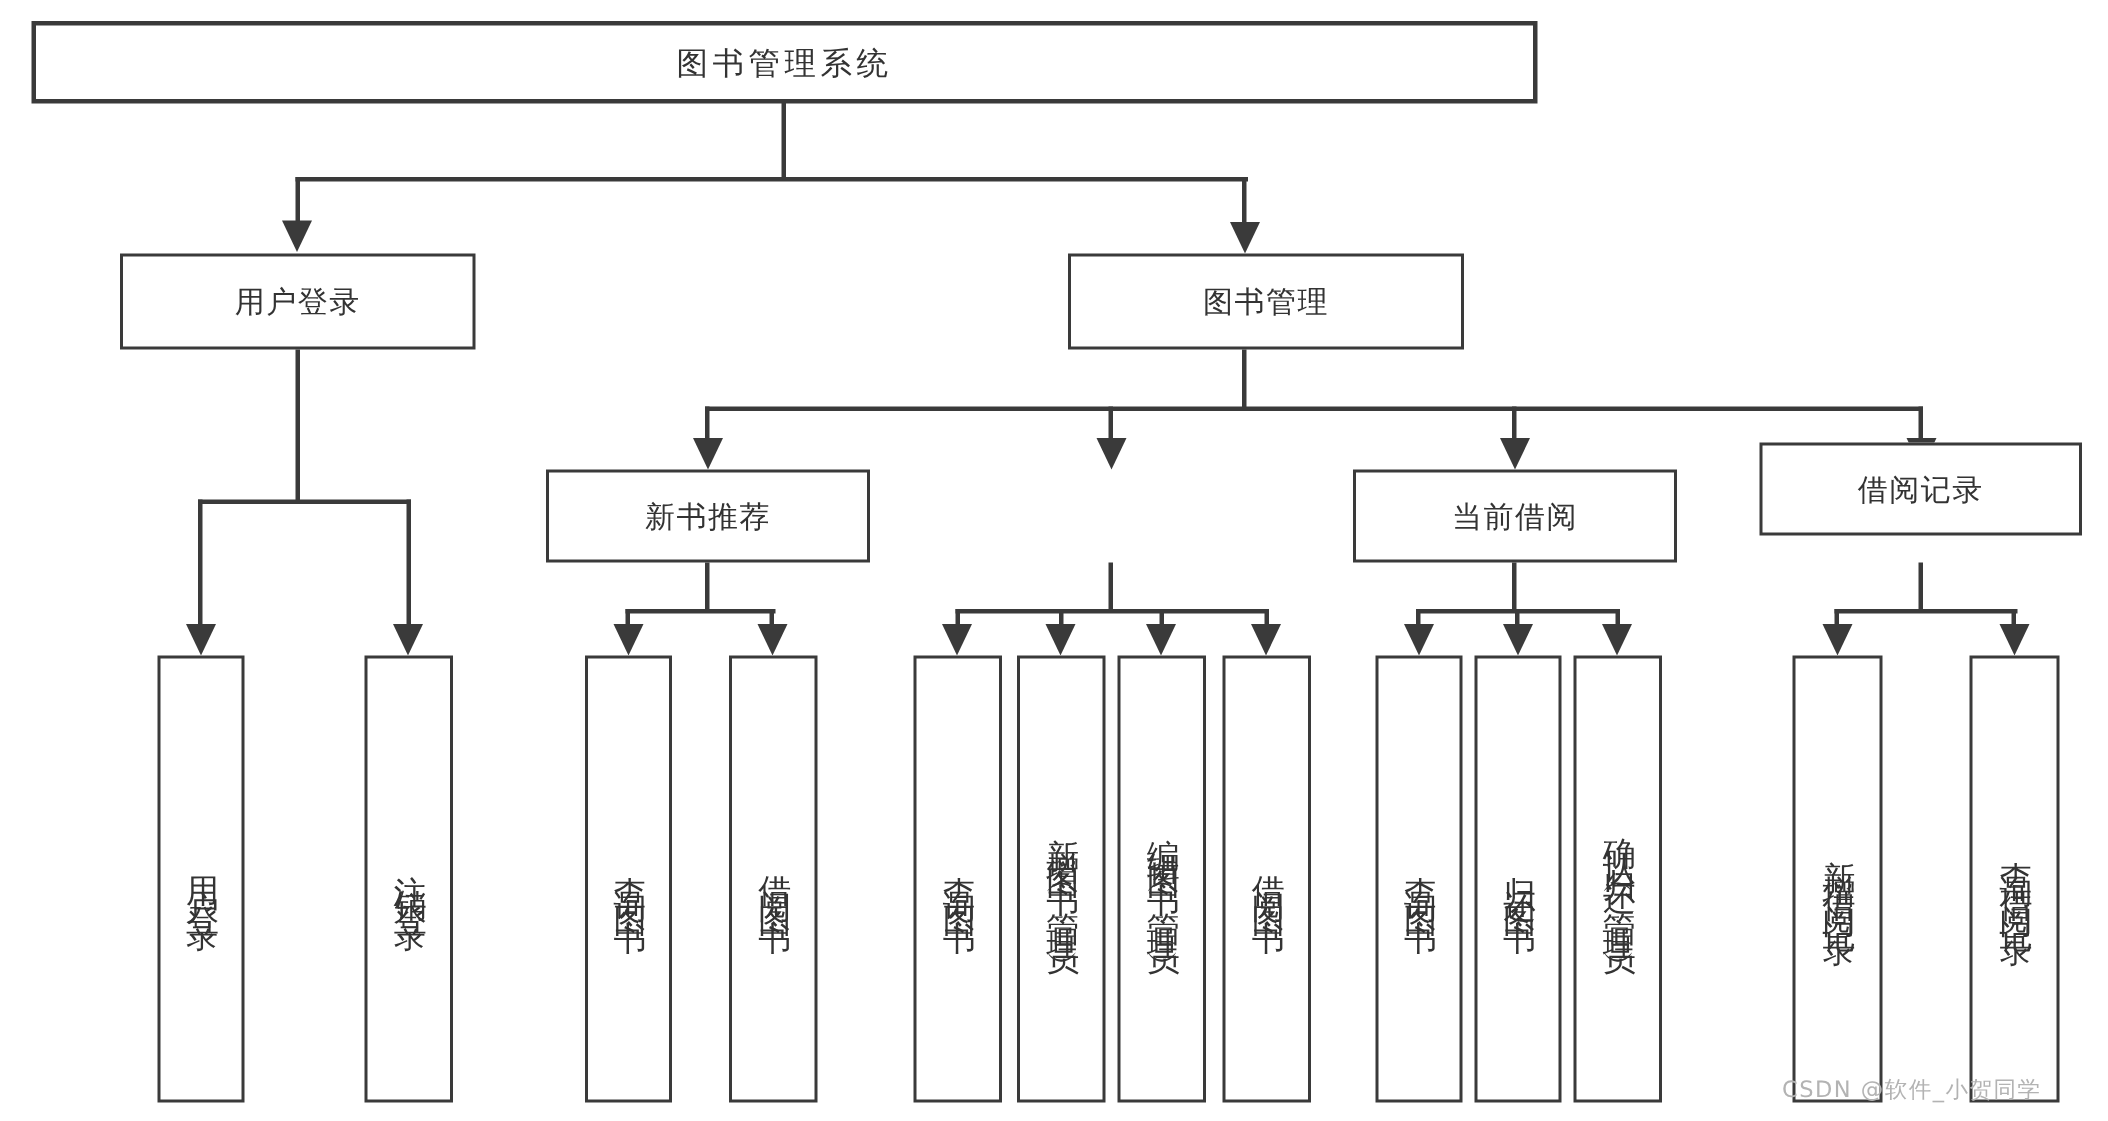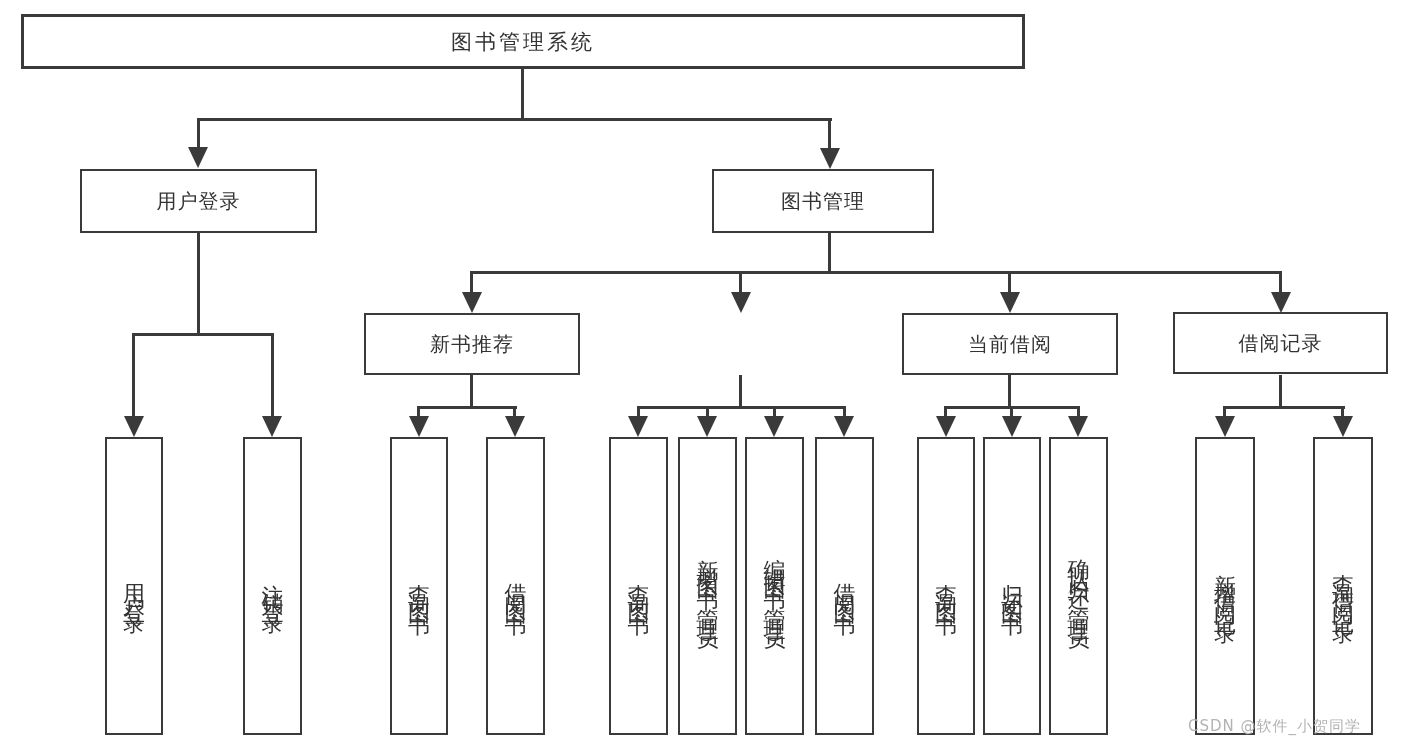--- a/index.html
+++ b/index.html
@@ -61,21 +61,21 @@
   <div class="box root" style="left:21px;top:14px;width:1004px;height:55px">图书管理系统</div>
 
   <div class="vline" style="left:521px;top:68px;width:3px;height:52px"></div>
   <div class="hline" style="left:197px;top:118px;width:635px;height:3px"></div>
   <div class="vline" style="left:197px;top:118px;width:3px;height:31px"></div>
   <div class="arrow" style="left:188px;top:147px"></div>
   <div class="vline" style="left:828px;top:118px;width:3px;height:32px"></div>
   <div class="arrow" style="left:820px;top:148px"></div>
 
   <div class="box lvl" style="left:80px;top:169px;width:237px;height:64px">用户登录</div>
-  <div class="box lvl" style="left:712px;top:169px;width:222px;height:64px">图书管理</div>
+  <div class="box lvl" style="left:712px;top:169px;width:264px;height:64px">图书管理</div>
 
   <div class="vline" style="left:197px;top:233px;width:3px;height:103px"></div>
   <div class="hline" style="left:132px;top:333px;width:142px;height:3px"></div>
   <div class="vline" style="left:132px;top:333px;width:3px;height:84px"></div>
   <div class="arrow" style="left:124px;top:416px"></div>
   <div class="vline" style="left:271px;top:333px;width:3px;height:84px"></div>
   <div class="arrow" style="left:262px;top:416px"></div>
 
   <div class="vline" style="left:828px;top:233px;width:3px;height:40px"></div>
   <div class="hline" style="left:470px;top:271px;width:812px;height:3px"></div>
@@ -83,21 +83,21 @@
   <div class="arrow" style="left:462px;top:292px"></div>
   <div class="vline" style="left:739px;top:271px;width:3px;height:22px"></div>
   <div class="arrow" style="left:731px;top:292px"></div>
   <div class="vline" style="left:1008px;top:271px;width:3px;height:22px"></div>
   <div class="arrow" style="left:1000px;top:292px"></div>
   <div class="vline" style="left:1279px;top:271px;width:3px;height:22px"></div>
   <div class="arrow" style="left:1271px;top:292px"></div>
 
   <div class="box lvl" style="left:364px;top:313px;width:216px;height:62px">新书推荐</div>
   <div class="box lvl" style="left:902px;top:313px;width:216px;height:62px">当前借阅</div>
-  <div class="box lvl" style="left:1173px;top:312px;width:215px;height:62px">借阅记录</div>
+  <div class="box lvl" style="left:1173px;top:295px;width:215px;height:62px">借阅记录</div>
 
   <div class="vline" style="left:470px;top:375px;width:3px;height:33px"></div>
   <div class="hline" style="left:417px;top:406px;width:100px;height:3px"></div>
   <div class="vline" style="left:417px;top:406px;width:3px;height:11px"></div>
   <div class="arrow" style="left:409px;top:416px"></div>
   <div class="vline" style="left:513px;top:406px;width:3px;height:11px"></div>
   <div class="arrow" style="left:505px;top:416px"></div>
 
   <div class="vline" style="left:739px;top:375px;width:3px;height:33px"></div>
   <div class="hline" style="left:637px;top:406px;width:209px;height:3px"></div>

